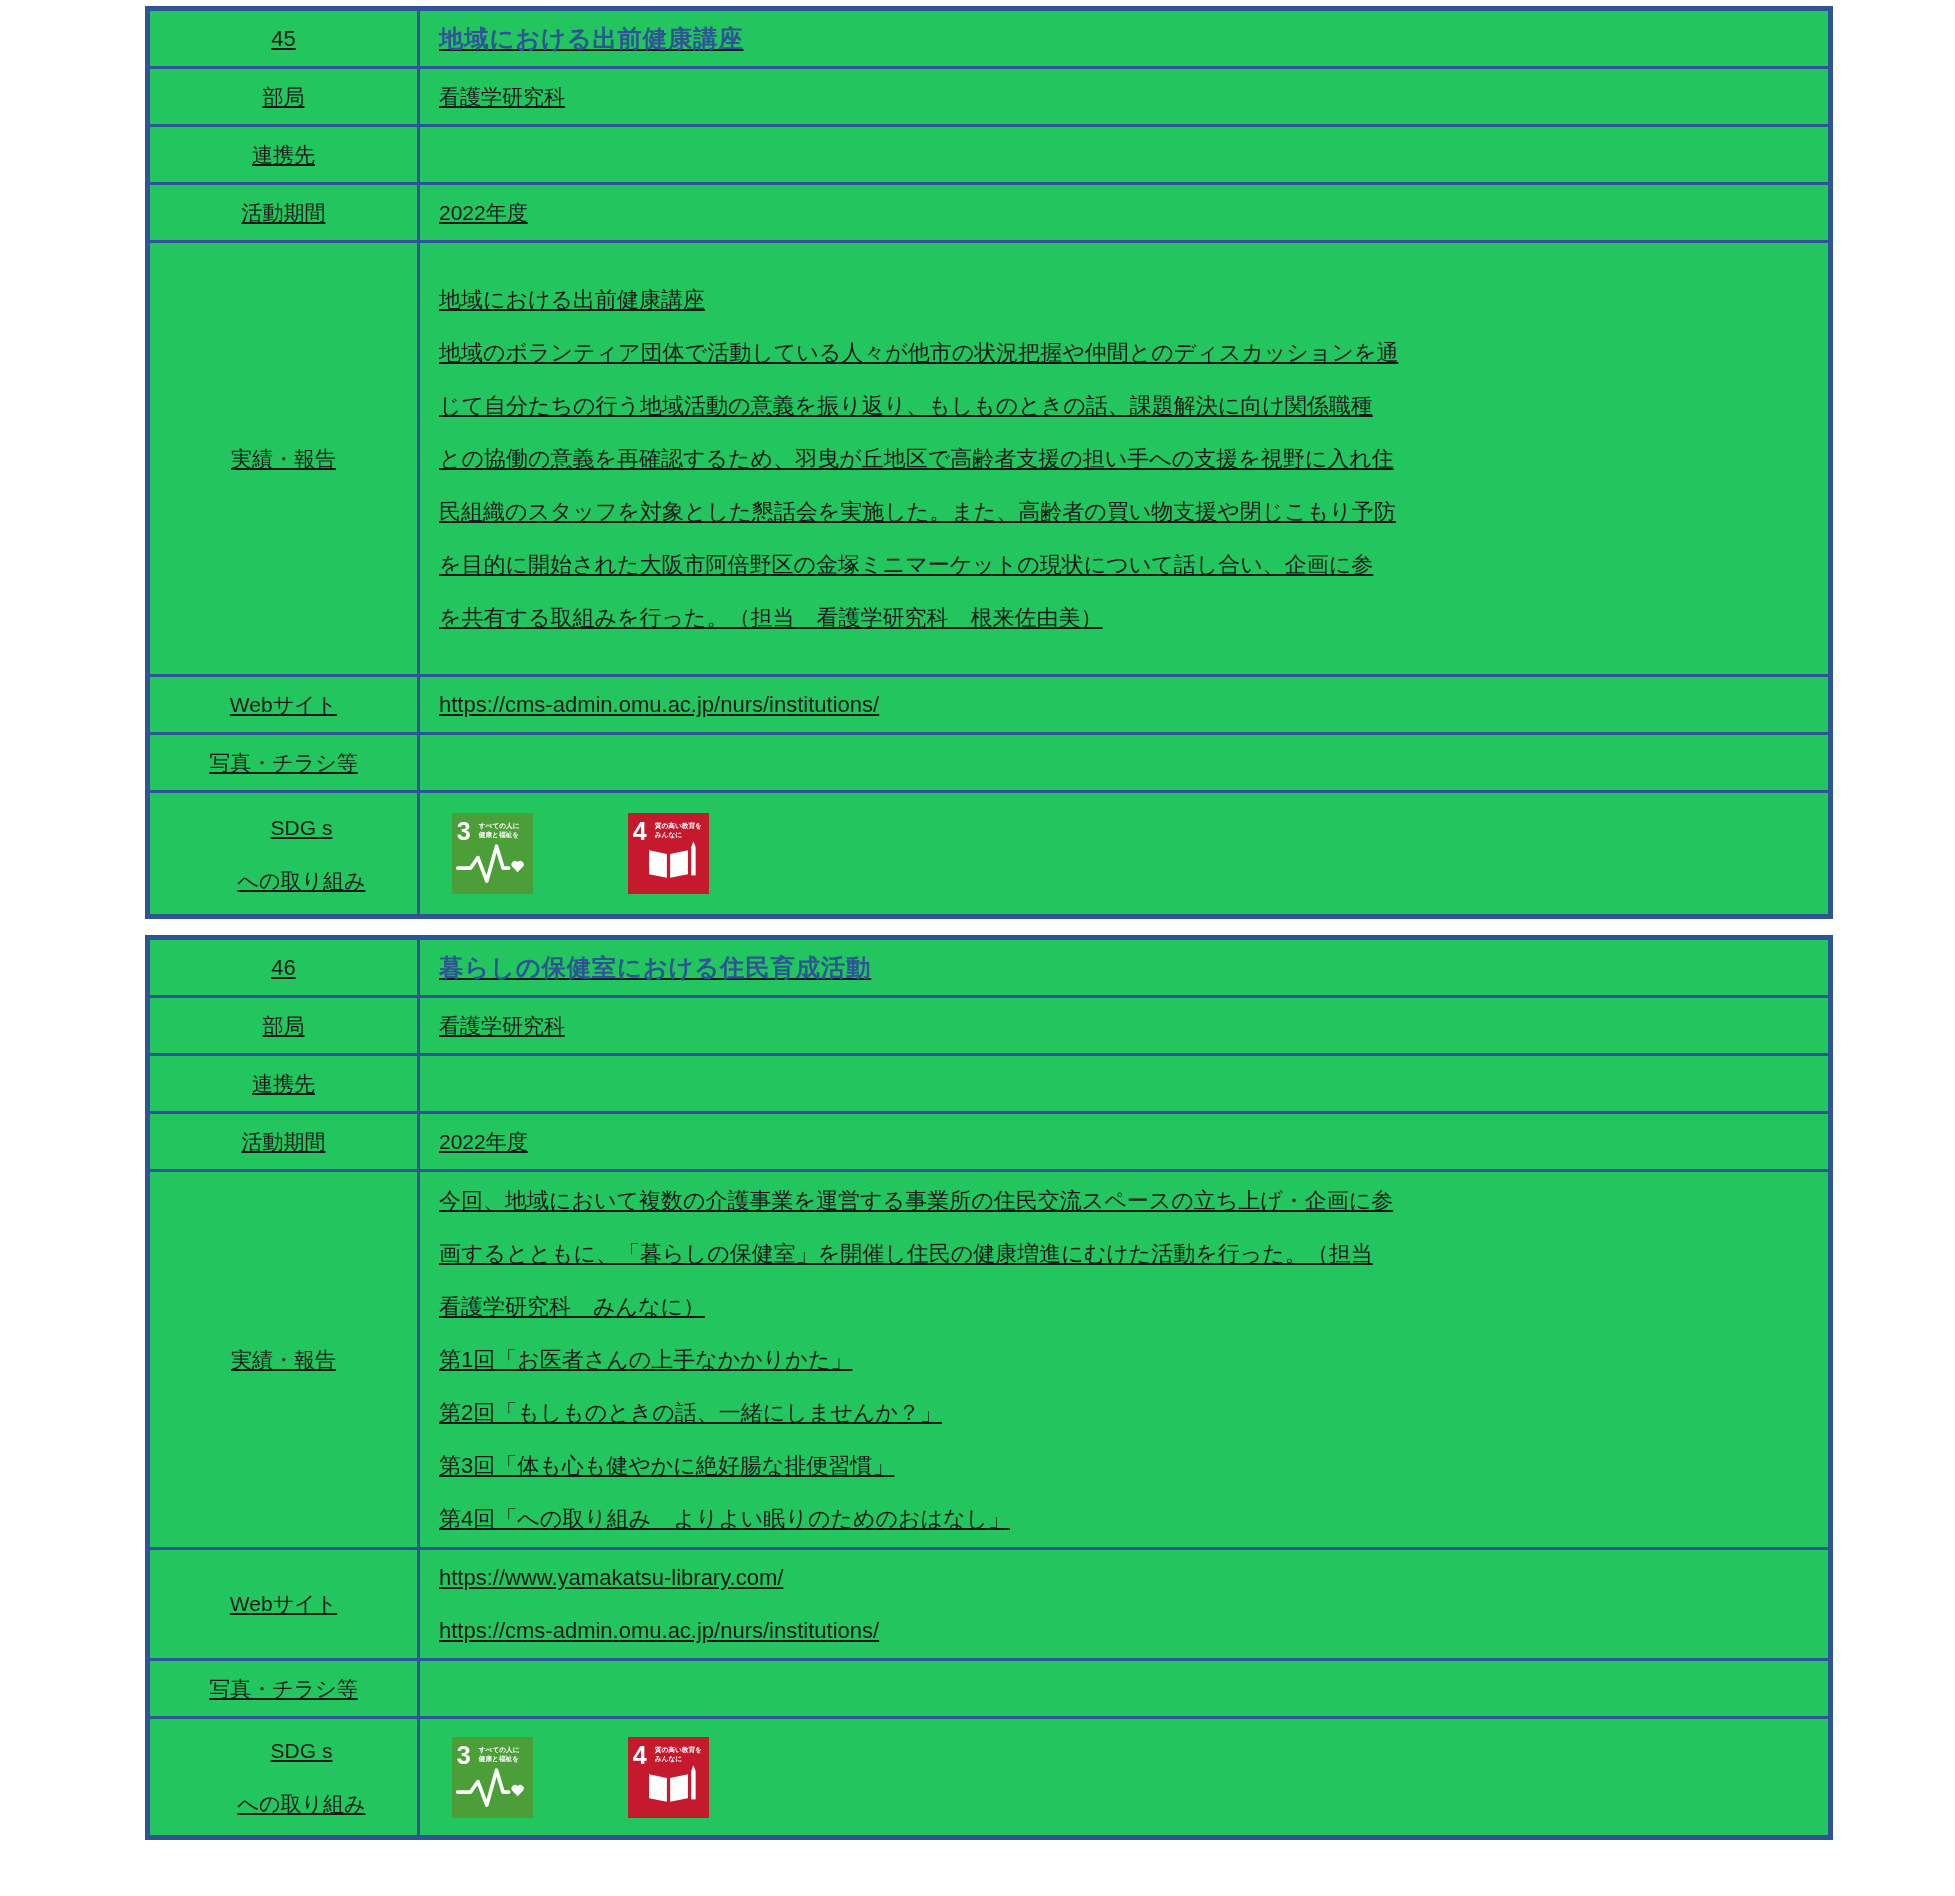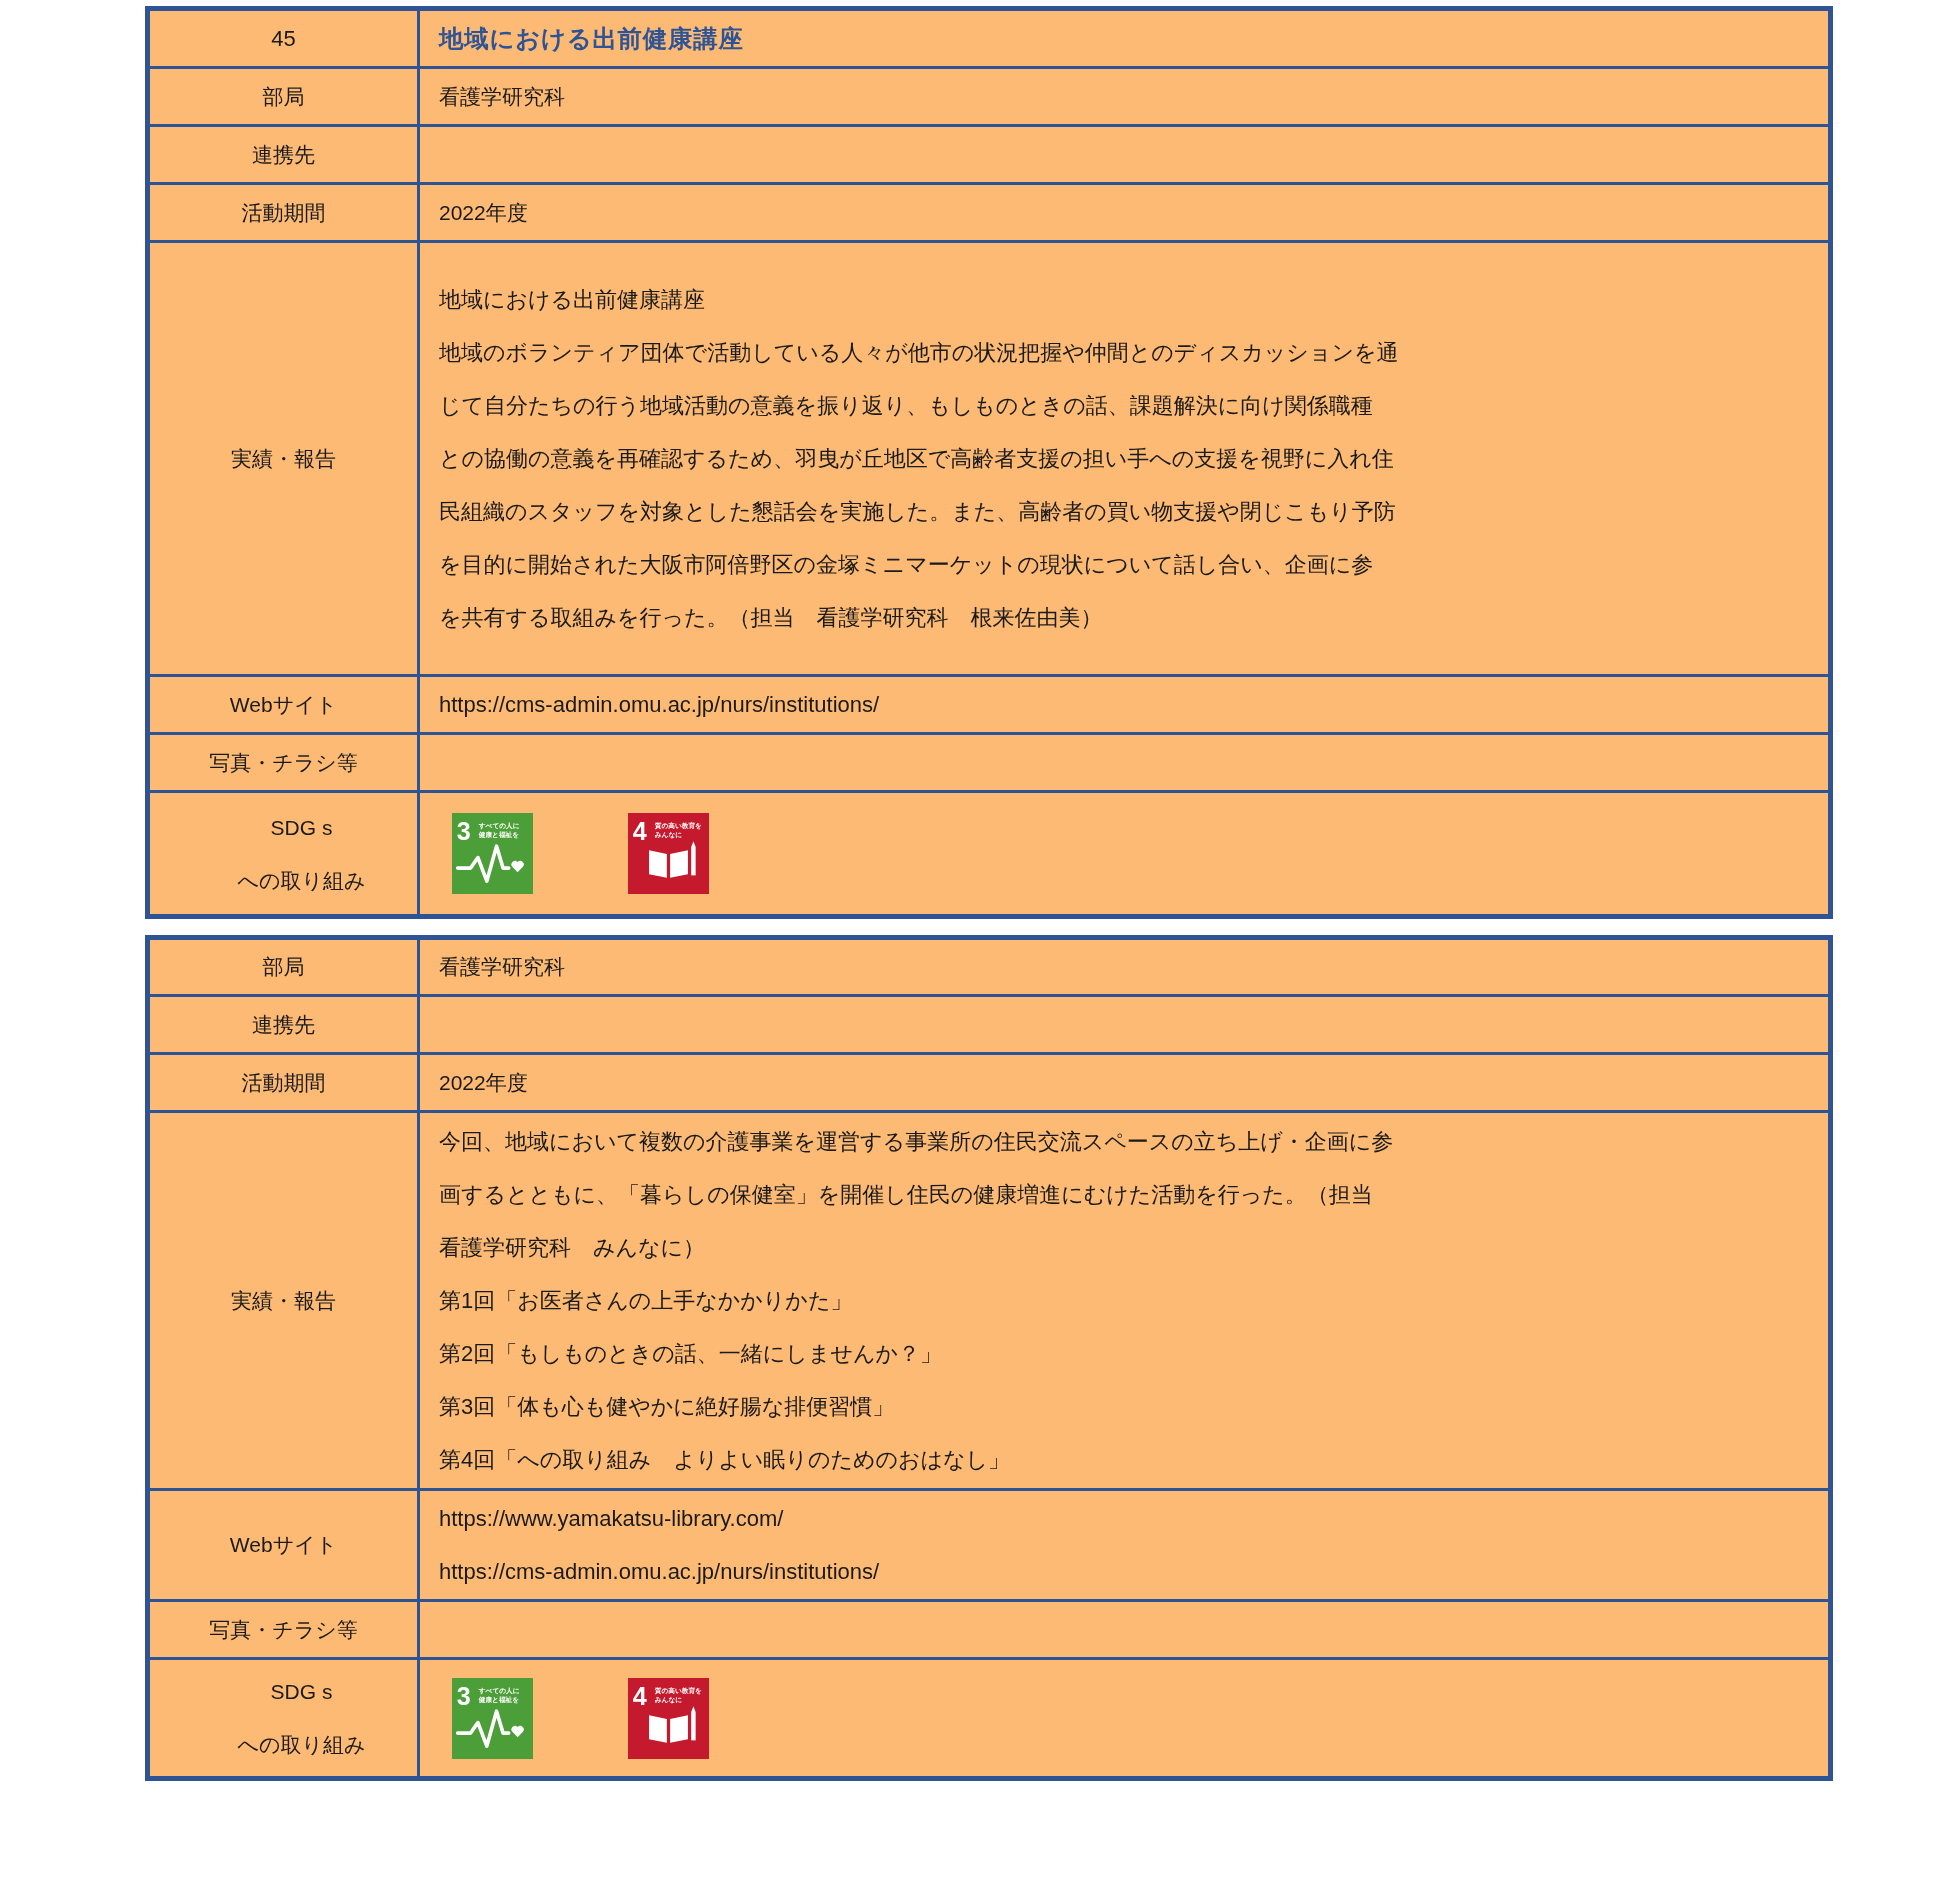--- a/index.html
+++ b/index.html
@@ -15,22 +15,23 @@
   .page{
     box-sizing:border-box;
     width:1955px;
     height:1897px;
     padding:6px 0 0 145px;
   }
   .info-table{
     border-collapse:collapse;
     table-layout:fixed;
     width:1683px;
-    background:#fdba74;
+    background:#22c55e;
     border:5.5px solid #2F5496;
+    text-decoration:underline;
   }
   .info-table + .info-table{ margin-top:16px; }
   .info-table td{
     border:3.2px solid #2F5496;
     vertical-align:middle;
     box-sizing:border-box;
   }
   .col-label{ width:271px; }
   .col-value{ width:1412px; }
 
@@ -183,20 +184,24 @@
     </tr>
   </tbody>
     </table>
 
   <table class="info-table">
     <colgroup>
         <col class="col-label">
         <col class="col-value">
       </colgroup>
     <tbody>
+        <tr class="r-title">
+      <td class="num-cell">46</td>
+      <td class="cell-value title-cell">暮らしの保健室における住民育成活動</td>
+    </tr>
     <tr class="r-line">
       <td class="cell-label">部局</td>
       <td class="cell-value">看護学研究科</td>
     </tr>
     <tr class="r-line">
       <td class="cell-label">連携先</td>
       <td class="cell-value"></td>
     </tr>
     <tr class="r-line">
       <td class="cell-label">活動期間</td>

